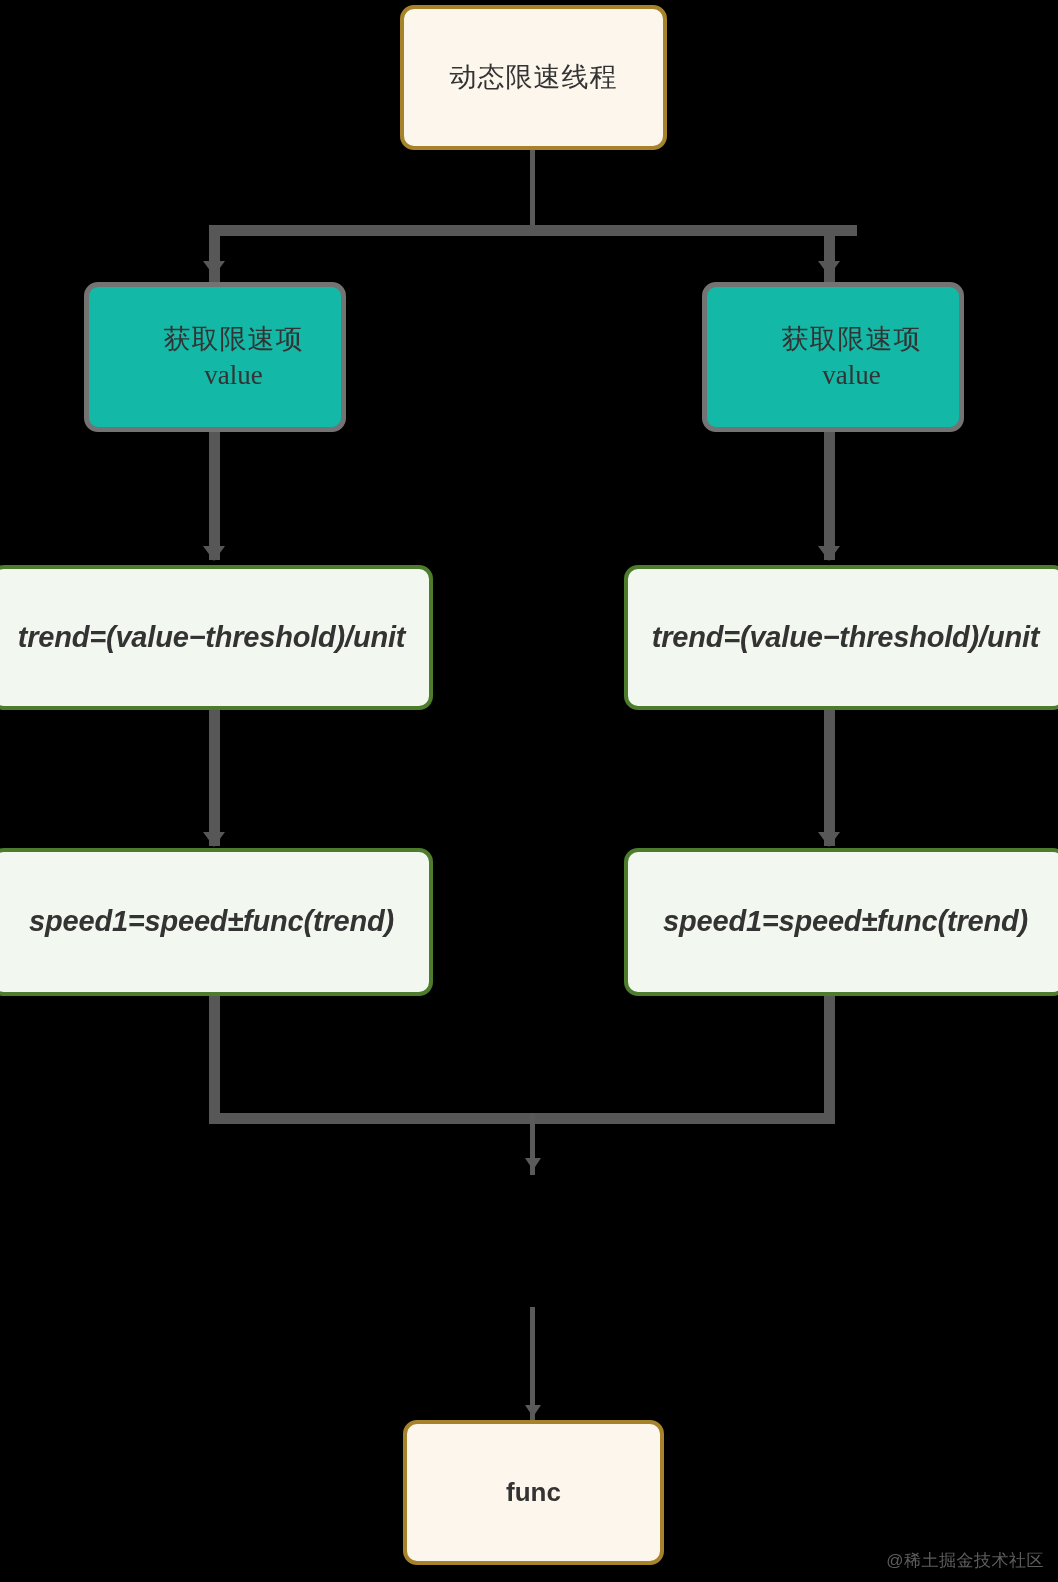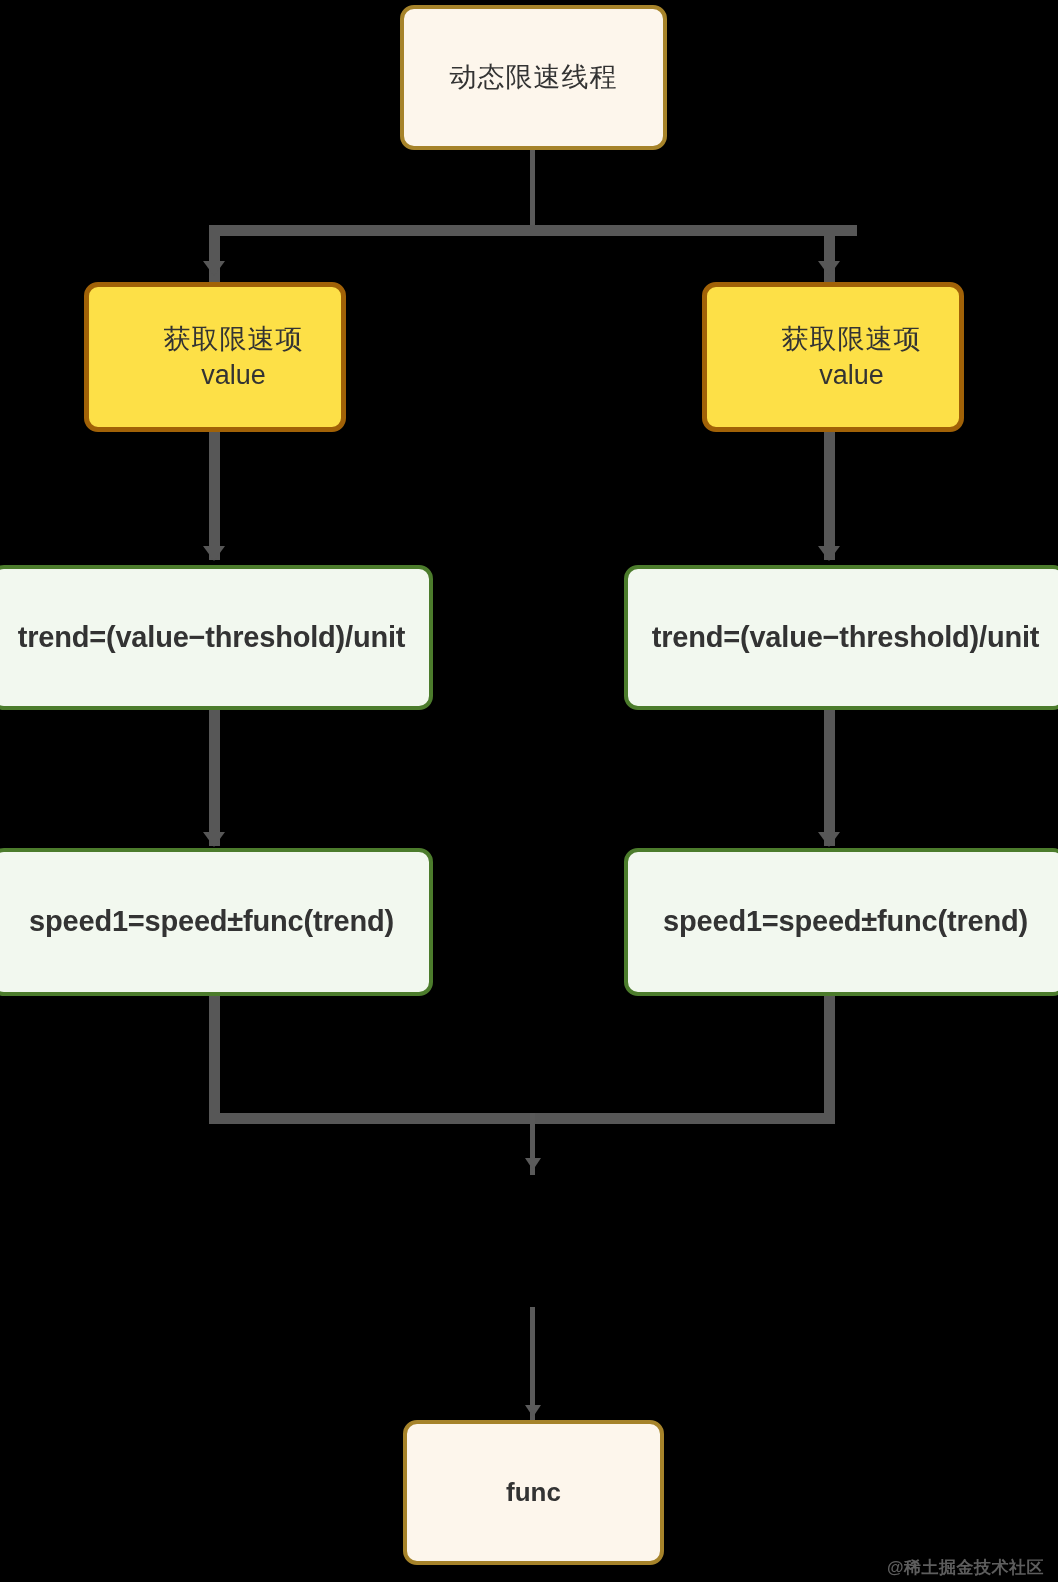--- a/index.html
+++ b/index.html
@@ -32,32 +32,32 @@
   .node .line {
     display: block;
     white-space: nowrap;
   }
 
   .node-gold {
     background: #fdf6ec;
     border: 4px solid #a6832a;
   }
   .node-blue {
-    background: #fde047;
-    border: 5px solid #a16207;
+    background: #14b8a6;
+    border: 5px solid #737373;
     padding-left: 37px;
   }
   .node-green {
     background: #f2f8ef;
     border: 4px solid #4c7c2c;
   }
 
   .t-cjk { font-size: 27px; letter-spacing: 1px; }
-  .t-lat { font-size: 27px; }
-  .t-code { font-size: 29px; font-weight: 600; letter-spacing: -0.2px; }
+  .t-lat { font-size: 27px; font-family: Liberation Serif, serif; }
+  .t-code { font-size: 29px; font-weight: 600; letter-spacing: -0.2px; font-style: italic; }
   .t-plain { font-size: 26px; font-weight: 600; }
 
   
   .edge {
     position: absolute;
     background: #575757;
   }
   .edge-thin { background: #5a5a5a; }
 
   .arrow-down {
@@ -71,27 +71,26 @@
   .arrow-down.small {
     border-left: 8px solid transparent;
     border-right: 8px solid transparent;
     border-top: 12px solid #5a5a5a;
   }
 
   
   #watermark {
     position: absolute;
     right: 14px;
-    bottom: 3px;
+    bottom: 10px;
     color: #6e6e6e;
     font-size: 17px;
     letter-spacing: 0.5px;
     opacity: 0.85;
     white-space: nowrap;
-    font-weight: bold;
   }
 </style>
 </head>
 <body>
 
 <div id="canvas">
 
   <div class="edge edge-thin" style="left:530px; top:148px; width:5px; height:80px;"></div>
   <div class="edge" style="left:209px; top:225px; width:648px; height:11px;"></div>
   <div class="edge" style="left:209px; top:225px; width:11px; height:60px;"></div>

